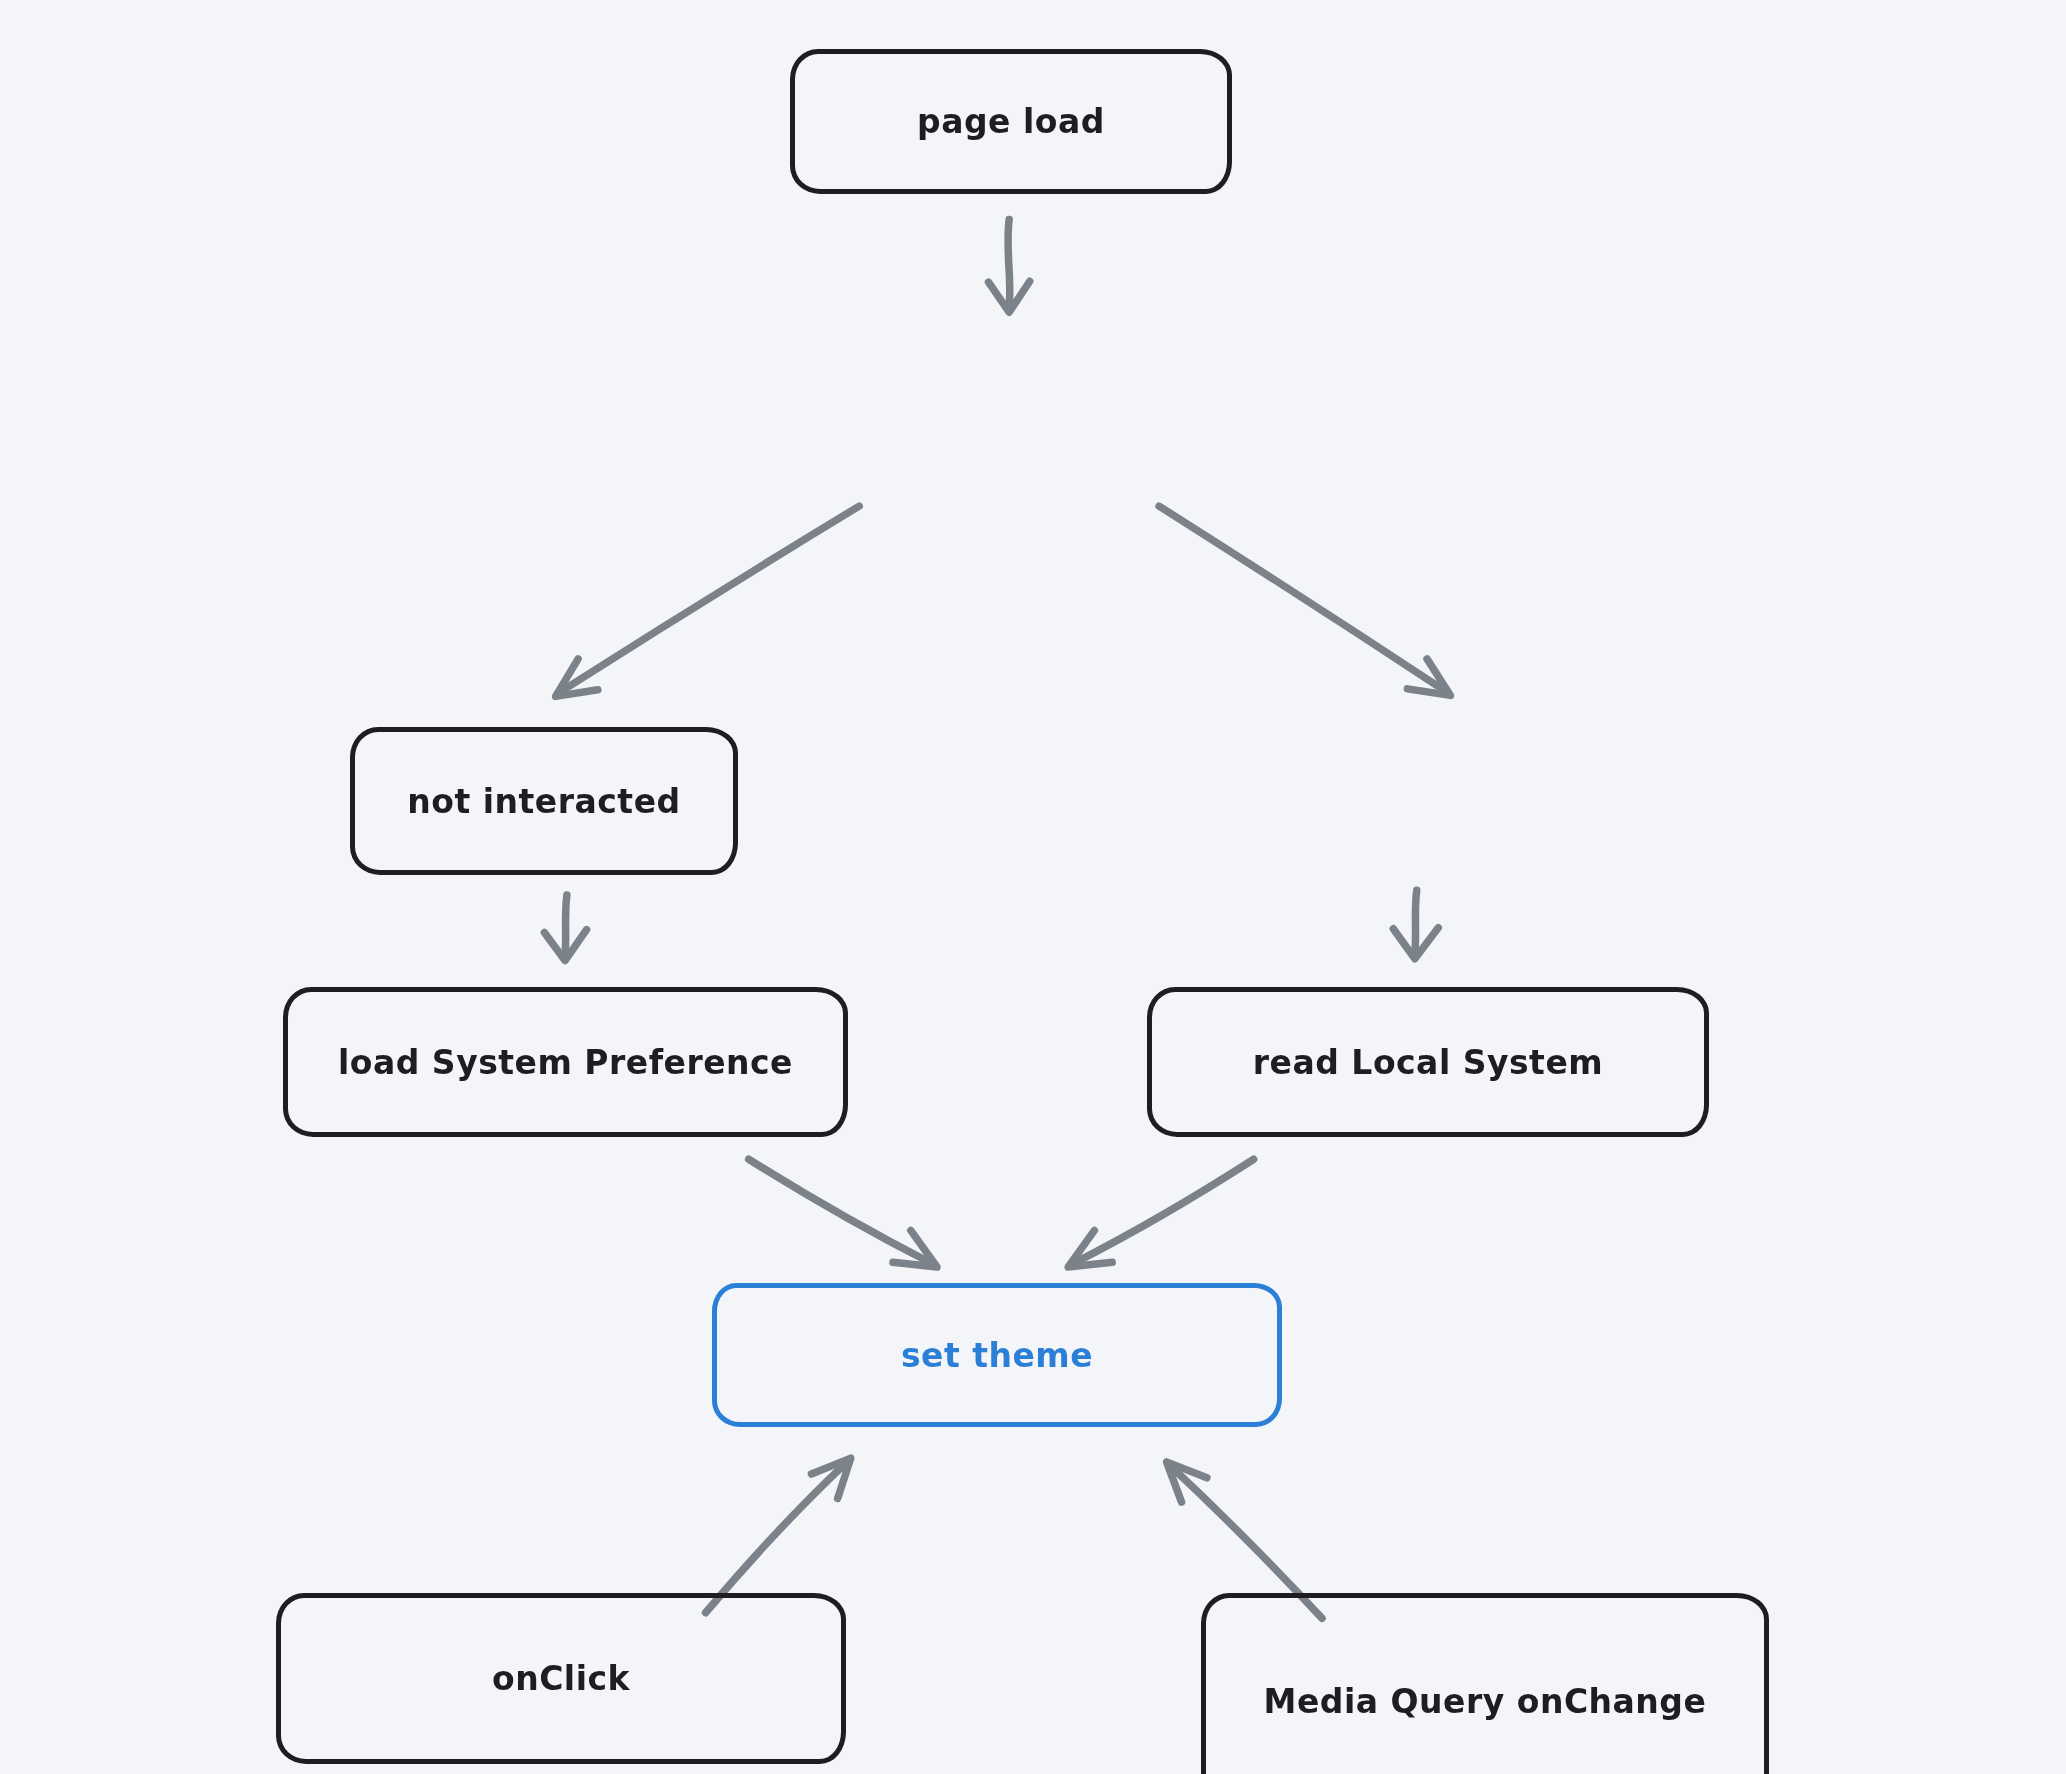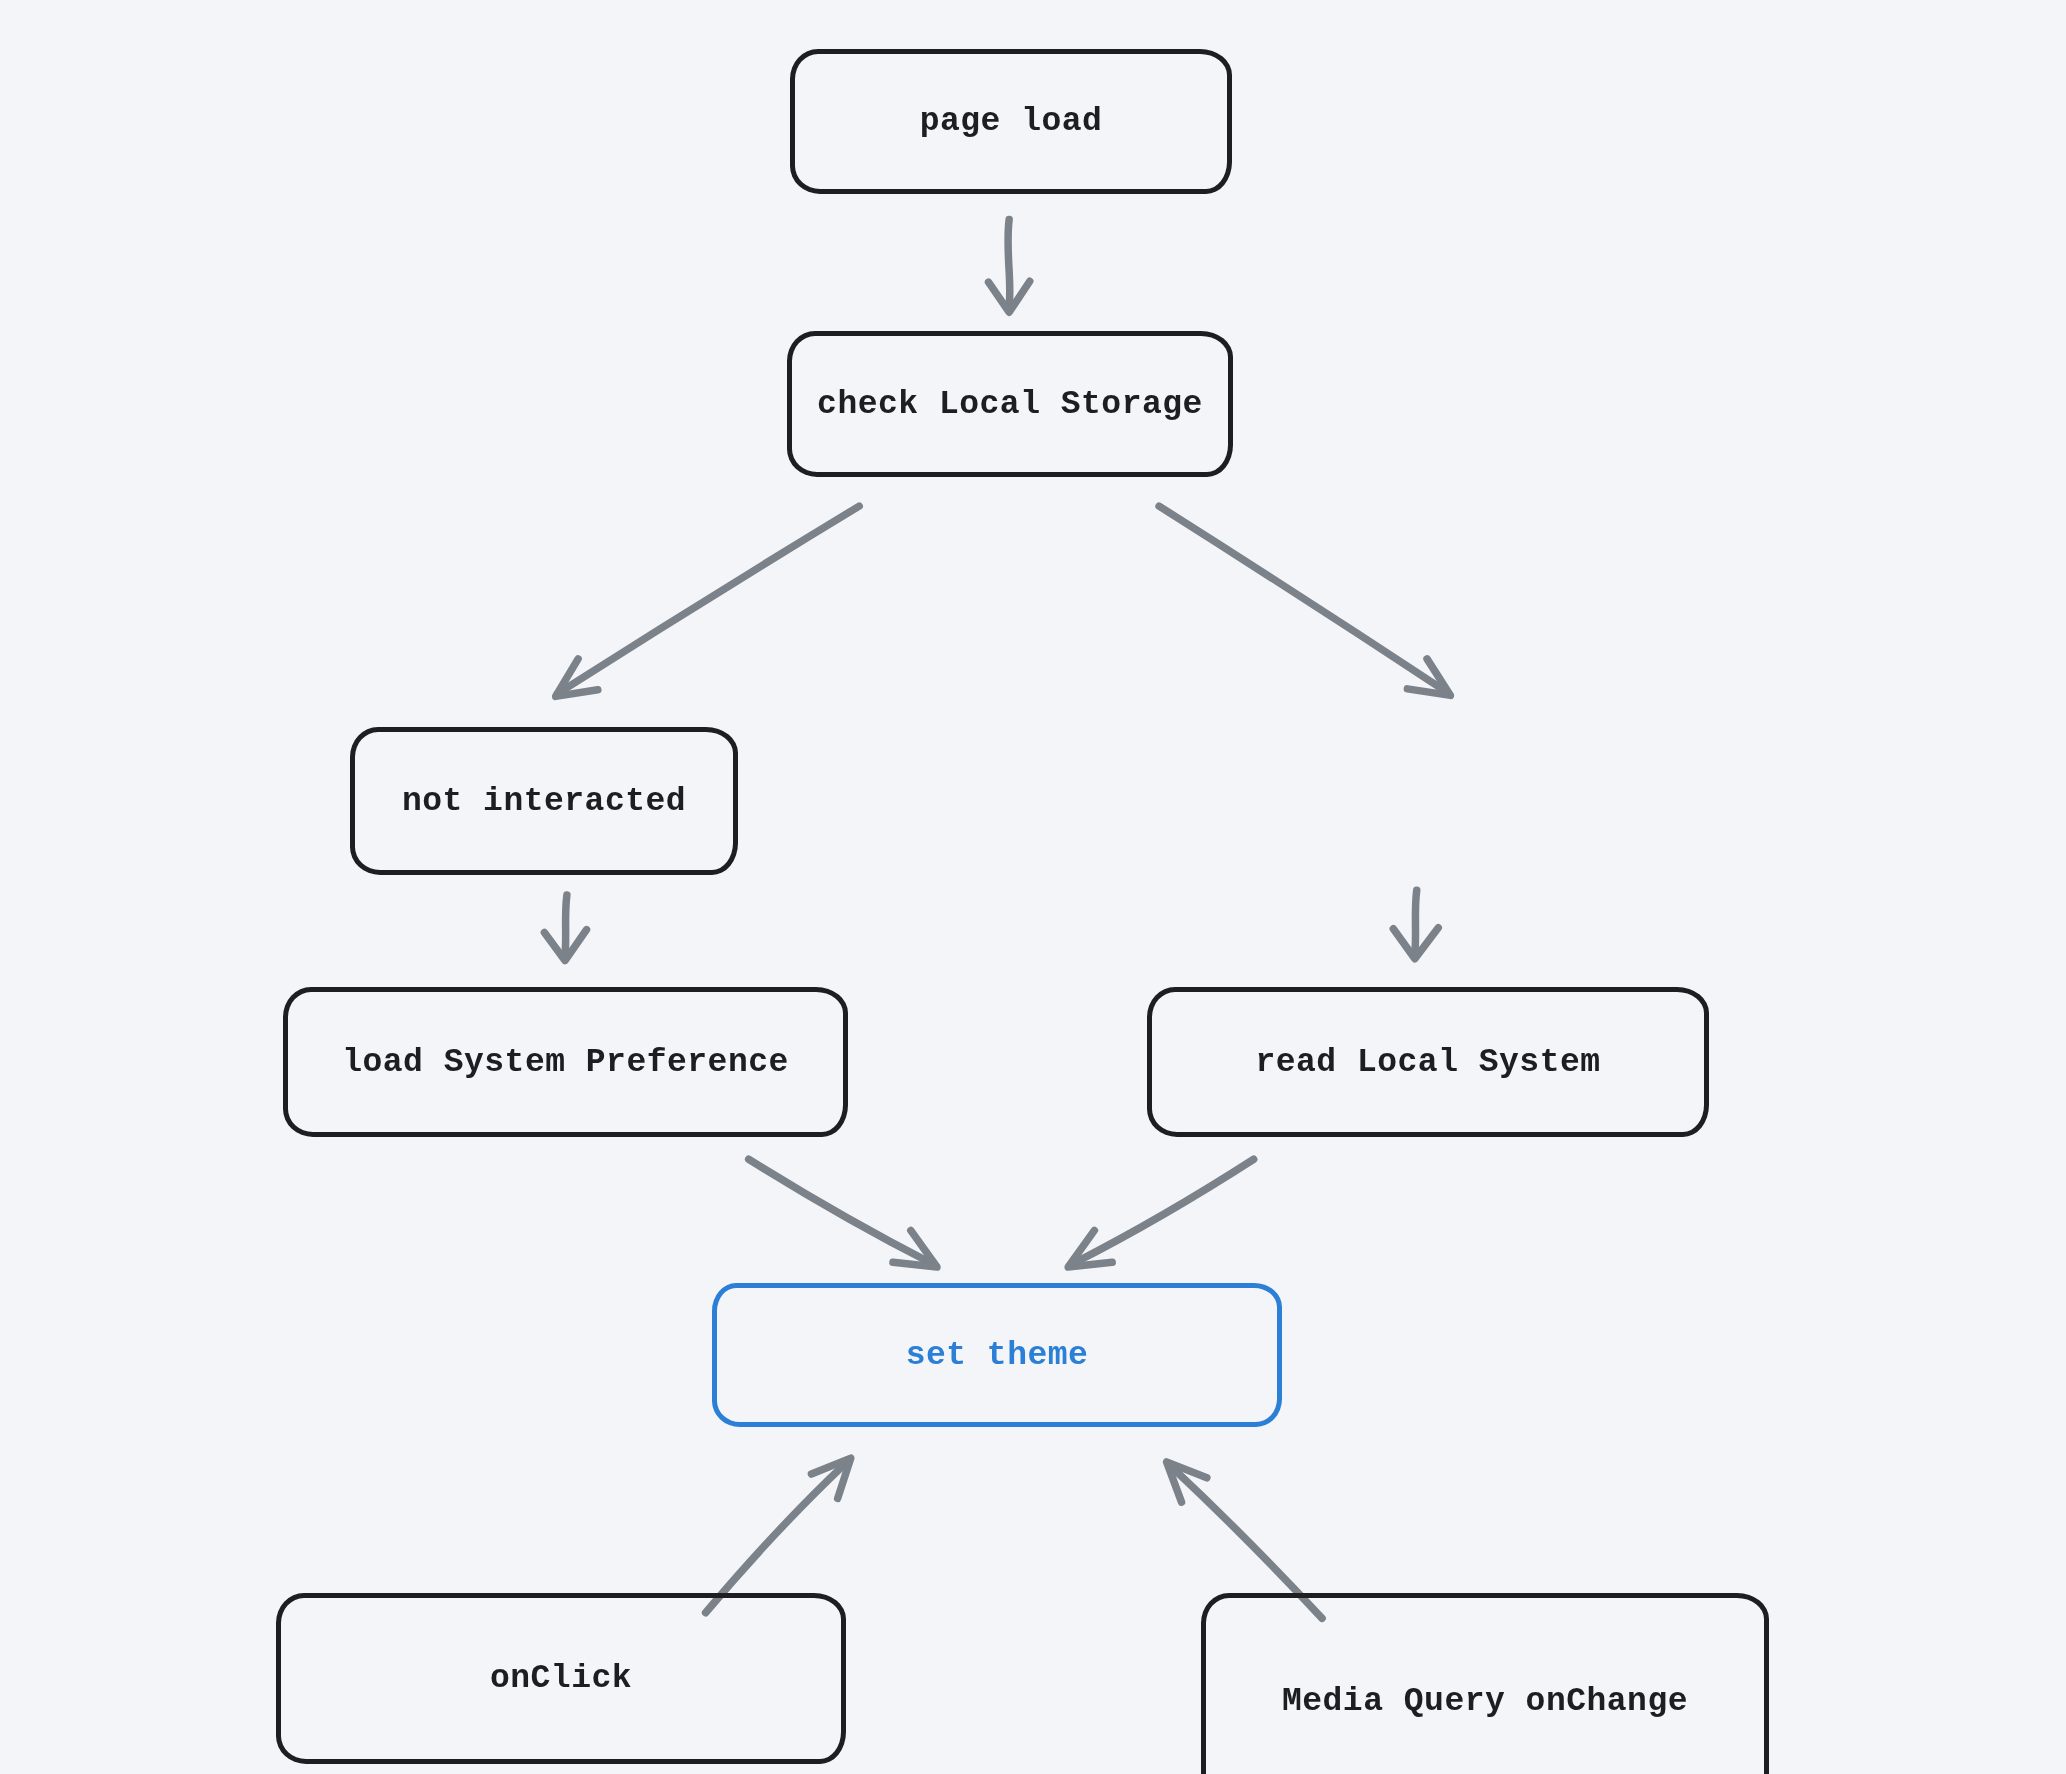--- a/index.html
+++ b/index.html
@@ -41,21 +41,20 @@
     border-radius: 28px 32px 26px 30px / 30px 26px 32px 28px;
     display: flex;
     align-items: center;
     justify-content: center;
     color: var(--ink);
     font-weight: 700;
     font-size: 33px;
     letter-spacing: 0.5px;
     text-align: center;
     background: transparent;
-    font-family: Liberation Mono, monospace;
   }
   .node.accent {
     border-color: var(--accent);
     color: var(--accent);
     border-radius: 24px 28px 26px 28px / 28px 24px 28px 26px;
   }
 </style>
 </head>
 <body>
 
@@ -95,21 +94,20 @@
       <path d="M 866 1573 L 908 1556 L 894 1599"></path>
     </g>
     <g>
       <path d="M 1411 1727 Q 1330 1640 1251 1566"></path>
       <path d="M 1288 1577 L 1245 1560 L 1261 1603"></path>
     </g>
   </svg>
 
   <div class="node" style="left:790px; top:49px;  width:442px; height:145px">page load</div>
 
-  <div class="node" style="left:787px; top:331px; width:446px; height:146px">check Local Storage</div>
 
   <div class="node" style="left:350px; top:727px; width:388px; height:148px">not interacted</div>
 
 
   <div class="node" style="left:283px; top:987px; width:565px; height:150px">load System Preference</div>
 
   <div class="node" style="left:1147px; top:987px; width:562px; height:150px">read Local System</div>
 
   <div class="node" style="left:276px; top:1593px; width:570px; height:171px">onClick</div>
 

